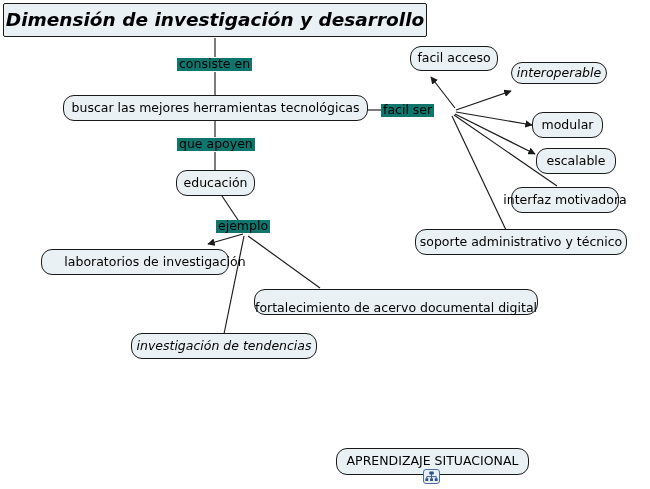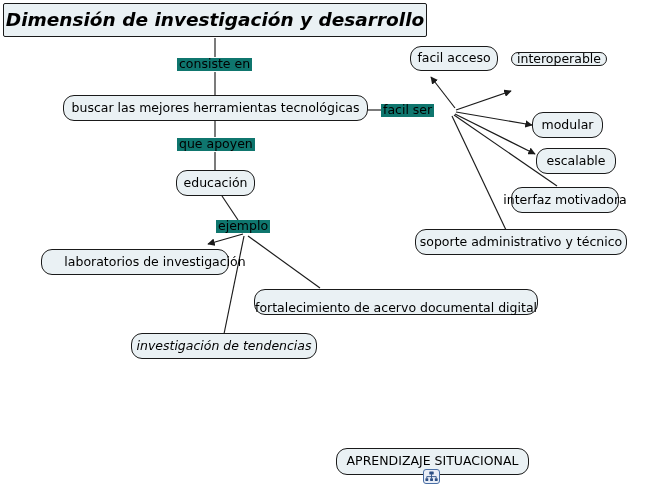--- a/index.html
+++ b/index.html
@@ -116,21 +116,21 @@
   </div>
 
   <div class="node" style="left:176px; top:170px; width:79px; height:26px;">
     <span>educación</span>
   </div>
 
   <div class="node" style="left:410px; top:46px; width:88px; height:25px;">
     <span>facil acceso</span>
   </div>
 
-  <div class="node" style="left:511px; top:52px; width:96px; height:14px;">
+  <div class="node" style="left:511px; top:62px; width:96px; height:22px;font-style:italic;">
     <span>interoperable</span>
   </div>
 
   <div class="node" style="left:532px; top:112px; width:71px; height:26px;">
     <span>modular</span>
   </div>
 
   <div class="node" style="left:536px; top:148px; width:80px; height:26px;">
     <span>escalable</span>
   </div>

